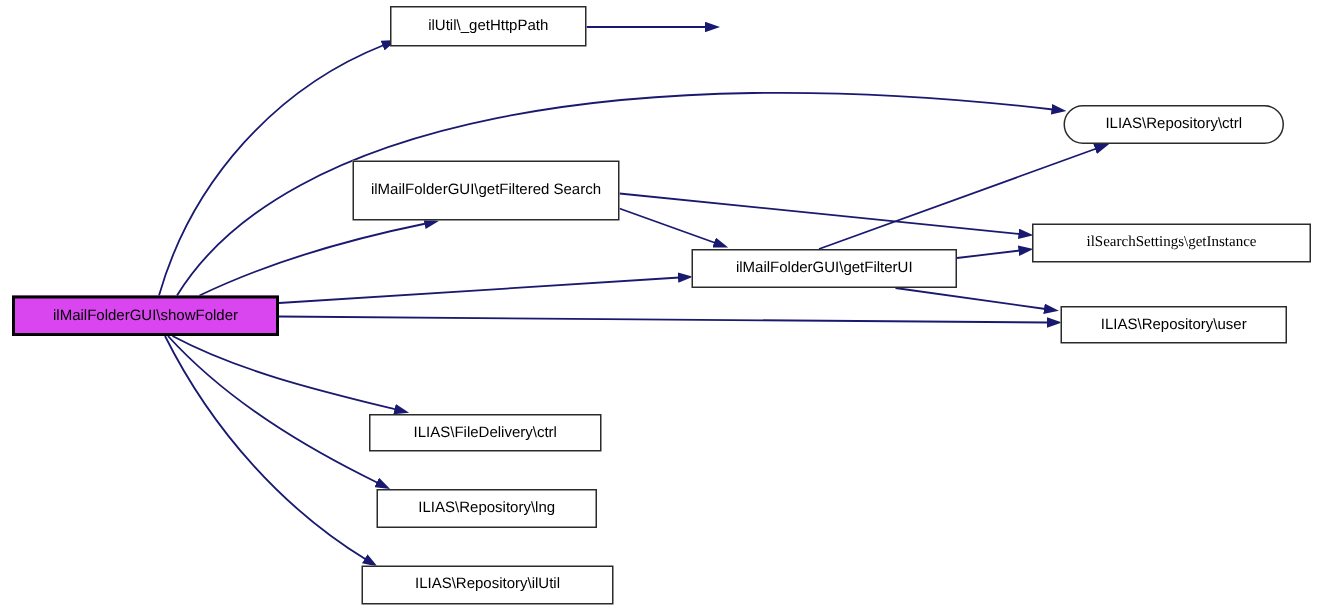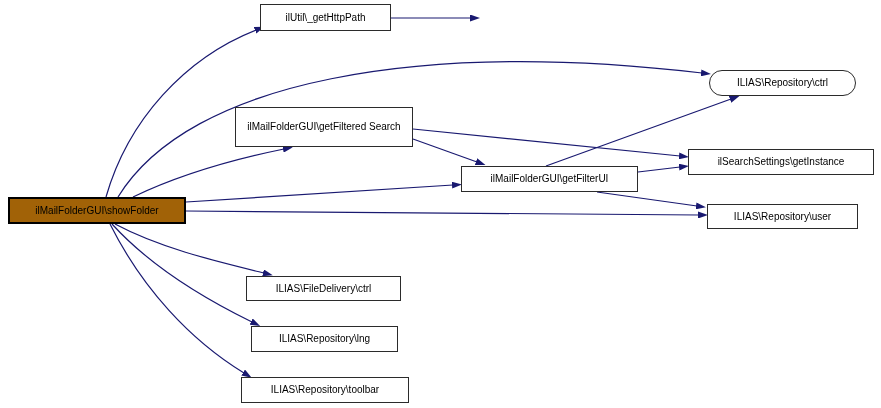--- a/index.html
+++ b/index.html
@@ -40,21 +40,21 @@
     font-size: 10px;
     line-height: 1.35;
     padding: 0 4px;
     white-space: nowrap;
     cursor: pointer;
   }
   .node.multiline {
     white-space: normal;
   }
   .node.main {
-    background: #a16207;
+    background: #d946ef;
     border: 2px solid #000000;
     cursor: default;
   }
 </style>
 </head>
 <body>
 
 <div class="graph-canvas">
 
   <svg class="edges-layer" width="881" height="408" viewBox="0 0 881 408">
@@ -81,25 +81,25 @@
 
   <div class="node main" style="left:8px; top:197px; width:178px; height:27px;">ilMailFolderGUI\showFolder</div>
 
   <div class="node" style="left:260px; top:4px; width:131px; height:27px;">ilUtil\_getHttpPath</div>
 
 
   <div class="node" style="left:709px; top:70px; width:147px; height:26px;border-radius:13px;">ILIAS\Repository\ctrl</div>
 
   <div class="node multiline" style="left:235px; top:107px; width:178px; height:40px;">ilMailFolderGUI\getFiltered Search</div>
 
-  <div class="node" style="left:688px; top:149px; width:186px; height:26px;">ilSearchSettings\getInstance</div>
+  <div class="node" style="left:688px; top:149px; width:186px; height:26px;font-family:Liberation Serif, serif;">ilSearchSettings\getInstance</div>
 
   <div class="node" style="left:461px; top:166px; width:177px; height:26px;">ilMailFolderGUI\getFilterUI</div>
 
   <div class="node" style="left:707px; top:204px; width:151px; height:25px;">ILIAS\Repository\user</div>
 
   <div class="node" style="left:246px; top:276px; width:155px; height:25px;">ILIAS\FileDelivery\ctrl</div>
 
   <div class="node" style="left:251px; top:326px; width:147px; height:26px;">ILIAS\Repository\lng</div>
 
-  <div class="node" style="left:241px; top:377px; width:168px; height:26px;">ILIAS\Repository\toolbar</div>
+  <div class="node" style="left:241px; top:377px; width:168px; height:26px;">ILIAS\Repository\ilUtil</div>
 
 </div>
 
 </body></html>

